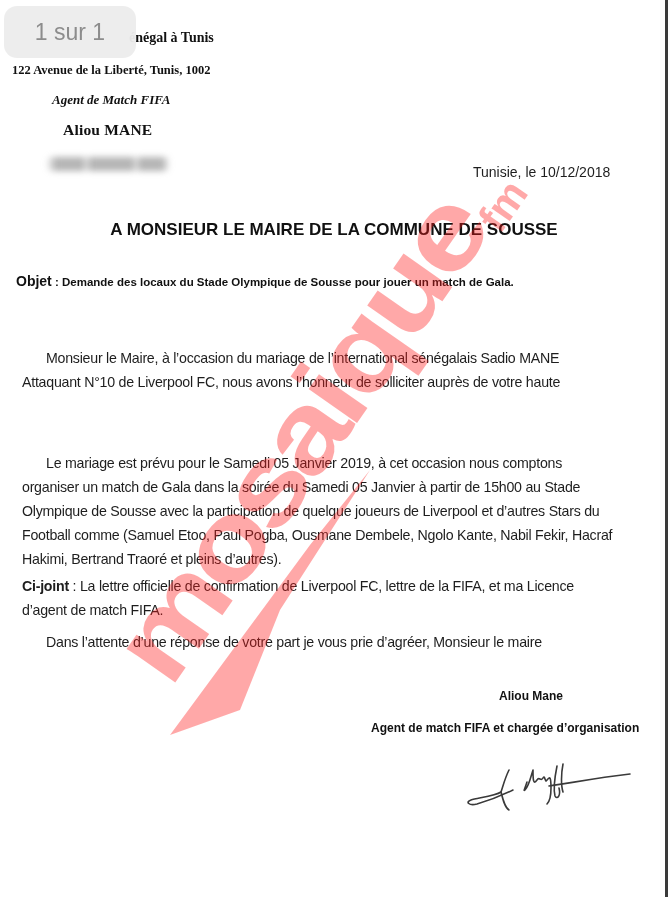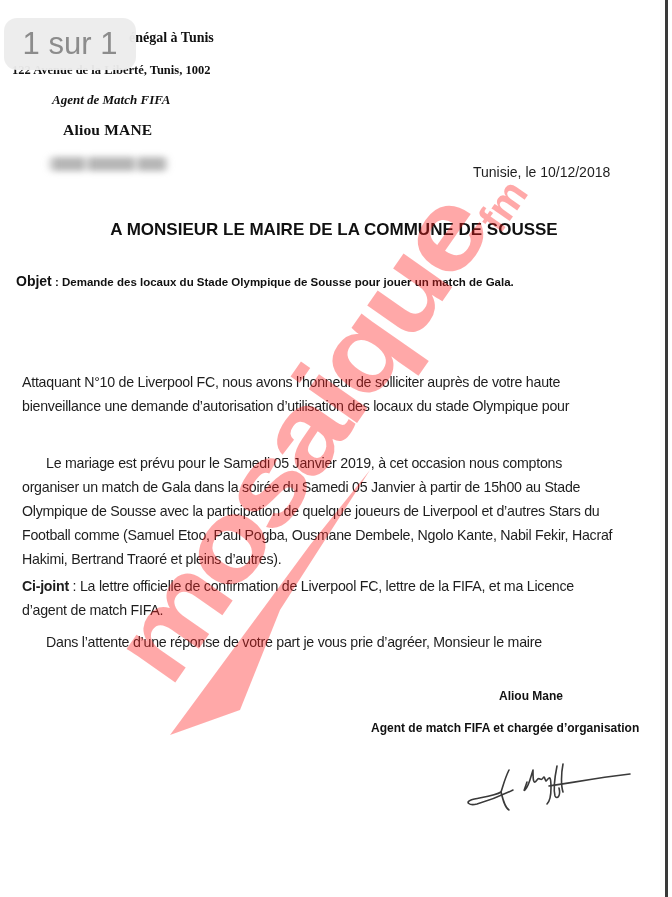--- a/index.html
+++ b/index.html
@@ -15,21 +15,21 @@
   .hdr4 { left:63px; top:121px; font-size:15.5px; letter-spacing:0.2px; }
   .phone { left:46px; top:157px; width:124px; height:14px; background:linear-gradient(90deg, rgba(120,120,120,0) 0%, rgba(120,120,120,0.55) 8%, rgba(120,120,120,0.55) 30%, rgba(120,120,120,0.15) 32%, rgba(120,120,120,0.55) 36%, rgba(120,120,120,0.55) 70%, rgba(120,120,120,0.15) 72%, rgba(120,120,120,0.55) 76%, rgba(120,120,120,0.55) 94%, rgba(120,120,120,0) 100%); filter:blur(3px); border-radius:6px; }
   .date { left:473px; top:156px; font-size:14px;margin-top:8px; }
   .heading { left:0; width:668px; text-align:center; top:220px; font-size:17px; }
   .objet { left:16px; top:273px; font-size:11.5px; }
   .objet .lbl { font-size:14px; }
   .body-text { left:22px; font-size:14.2px; letter-spacing:-0.25px; }
   .bold-lbl { font-weight:bold; }
   .sig-name { left:499px; top:689px; font-size:12px; }
   .sig-role { left:371px; top:721px; font-size:12px; }
-  .badge { position:absolute; left:4px; top:18px; width:132px; height:52px; background:rgba(236,236,236,0.96); border-radius:13px; display:flex; align-items:center; justify-content:center; font-family:"Liberation Sans","DejaVu Sans",sans-serif; font-size:31px; color:#8c8c8c; }
+  .badge { position:absolute; left:4px; top:6px; width:132px; height:52px; background:rgba(236,236,236,0.96); border-radius:13px; display:flex; align-items:center; justify-content:center; font-family:"Liberation Sans","DejaVu Sans",sans-serif; font-size:23px; color:#8c8c8c; }
   .watermark { position:absolute; left:0; top:0; width:668px; height:897px; pointer-events:none; }
 </style>
 </head>
 <body>
 
 <div class="page">
 
   <div class="abs serif-b hdr1">énégal à Tunis</div>
   <div class="abs serif-b hdr2">122 Avenue de la Liberté, Tunis, 1002</div>
   <div class="abs serif-b hdr3">Agent de Match FIFA</div>
@@ -37,22 +37,22 @@
   <div class="abs phone"></div>
 
   <div class="abs sans date">Tunisie, le 10/12/2018</div>
 
   <div class="abs sans-b heading">A MONSIEUR LE MAIRE DE LA COMMUNE DE SOUSSE</div>
 
   <div class="abs sans-b objet">
     <span class="lbl">Objet</span><span> : Demande des locaux du Stade Olympique de Sousse pour jouer un match de Gala.</span>
   </div>
 
+  <div class="abs sans body-text" style="top:350px; left:46px;">Monsieur le Maire, à l’occasion du mariage de l’international sénégalais Sadio MANE</div>
   <div class="abs sans body-text" style="top:374px;">Attaquant N°10 de Liverpool FC, nous avons l’honneur de solliciter auprès de votre haute</div>
-  <div class="abs sans body-text" style="top:398px;">bienveillance une demande d’autorisation d’utilisation des locaux du stade Olympique pour</div>
 
   <div class="abs sans body-text" style="top:455px; left:46px;">Le mariage est prévu pour le Samedi 05 Janvier 2019, à cet occasion nous comptons</div>
   <div class="abs sans body-text" style="top:479px;">organiser un match de Gala dans la soirée du Samedi 05 Janvier à partir de 15h00 au Stade</div>
   <div class="abs sans body-text" style="top:503px;">Olympique de Sousse avec la participation de quelque joueurs de Liverpool et d’autres Stars du</div>
   <div class="abs sans body-text" style="top:527px;">Football comme (Samuel Etoo, Paul Pogba, Ousmane Dembele, Ngolo Kante, Nabil Fekir, Hacraf</div>
   <div class="abs sans body-text" style="top:551px;">Hakimi, Bertrand Traoré et pleins d’autres).</div>
 
   <div class="abs sans body-text" style="top:578px;">
     <span class="bold-lbl">Ci-joint</span><span> : La lettre officielle de confirmation de Liverpool FC,  lettre de la FIFA, et ma Licence</span>
   </div>

